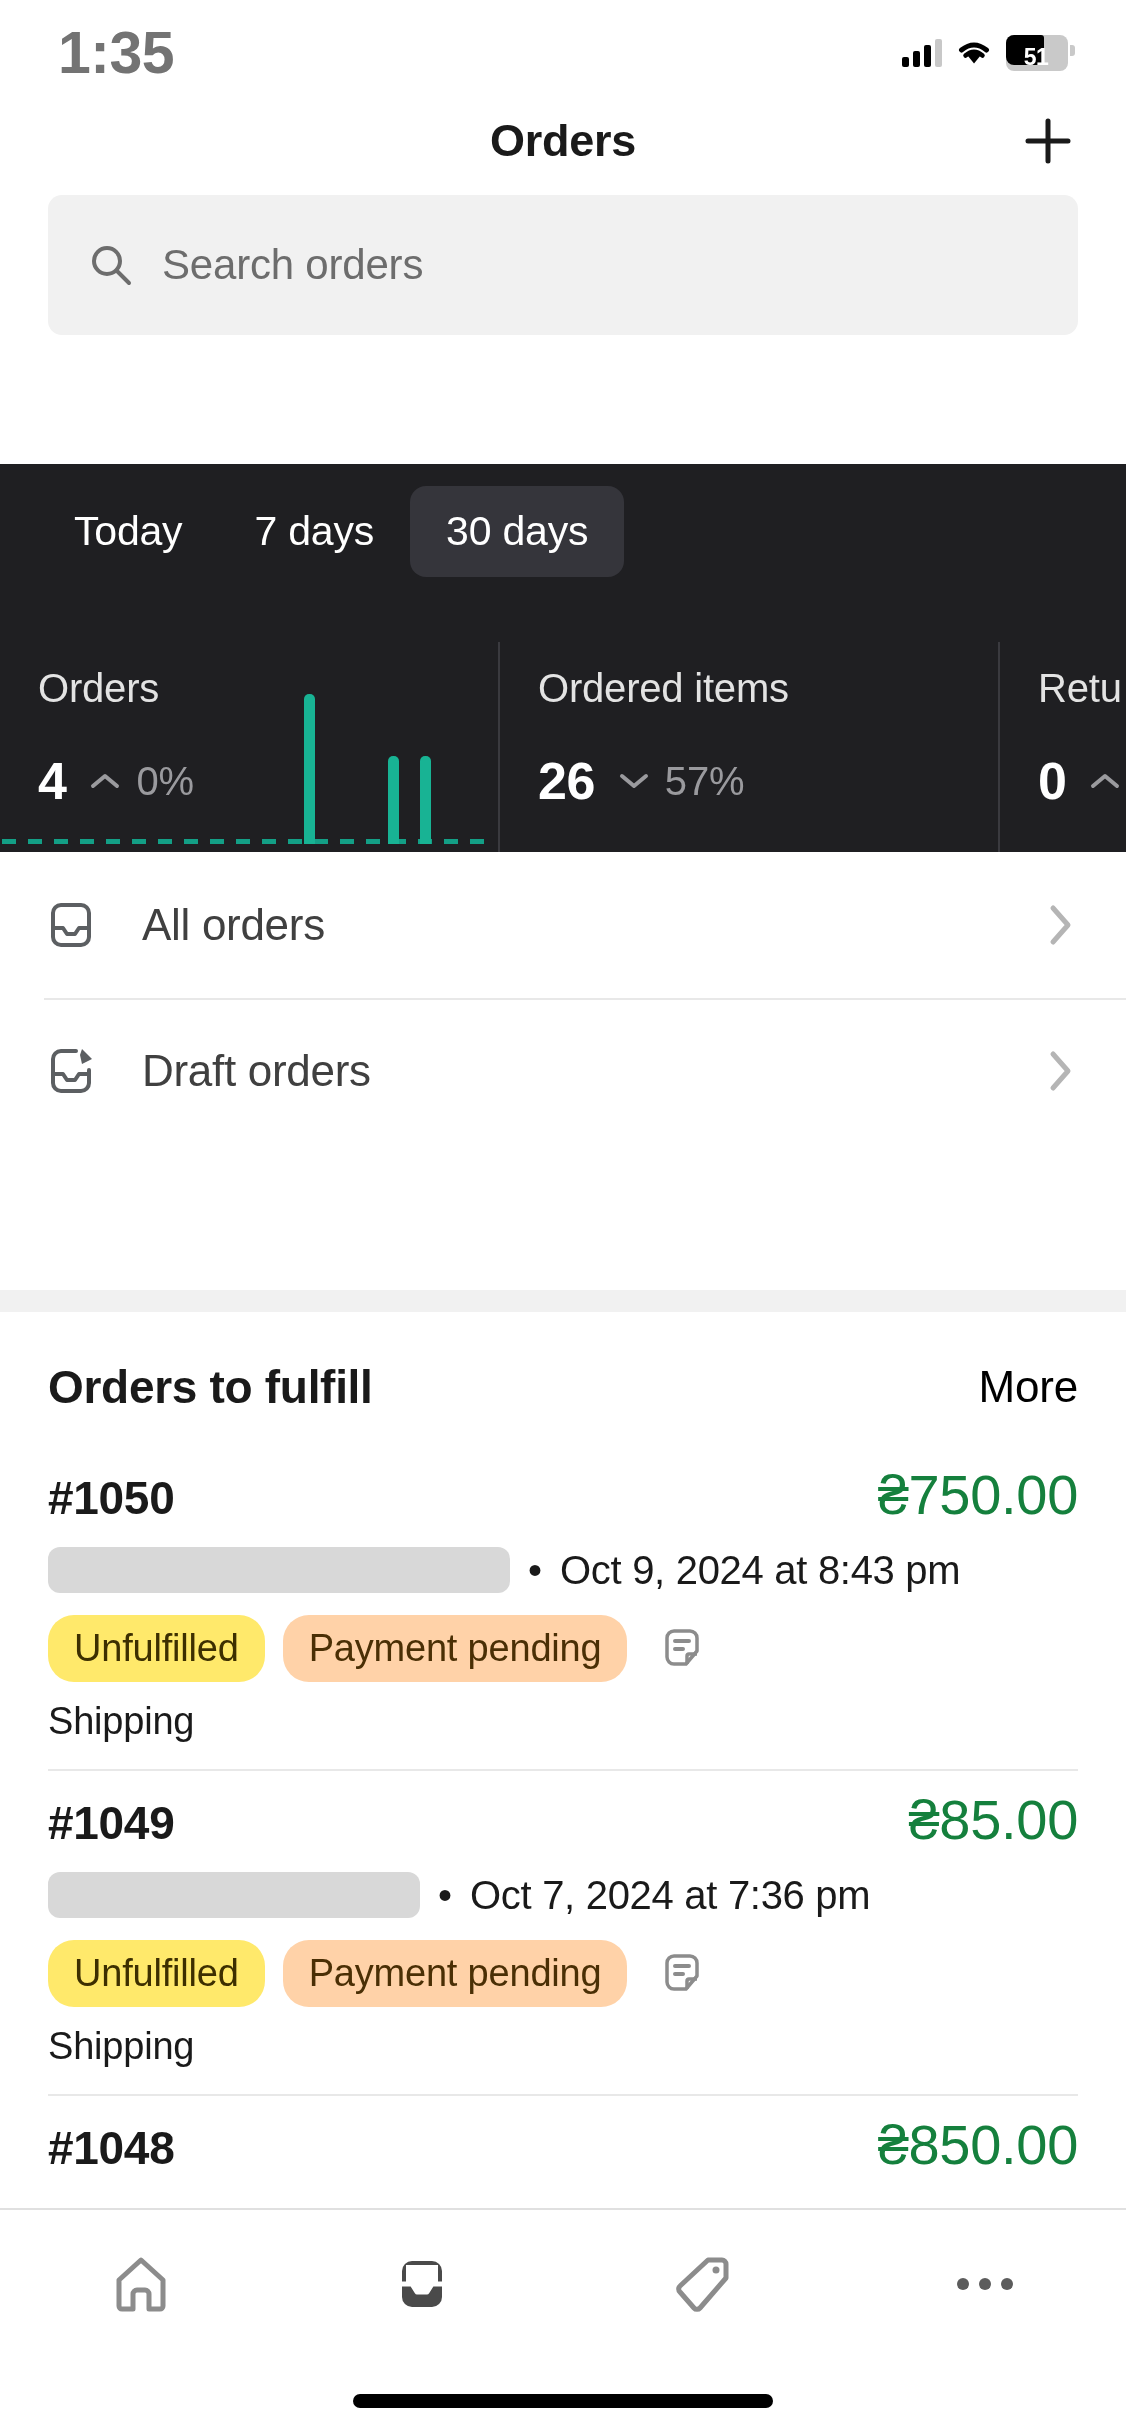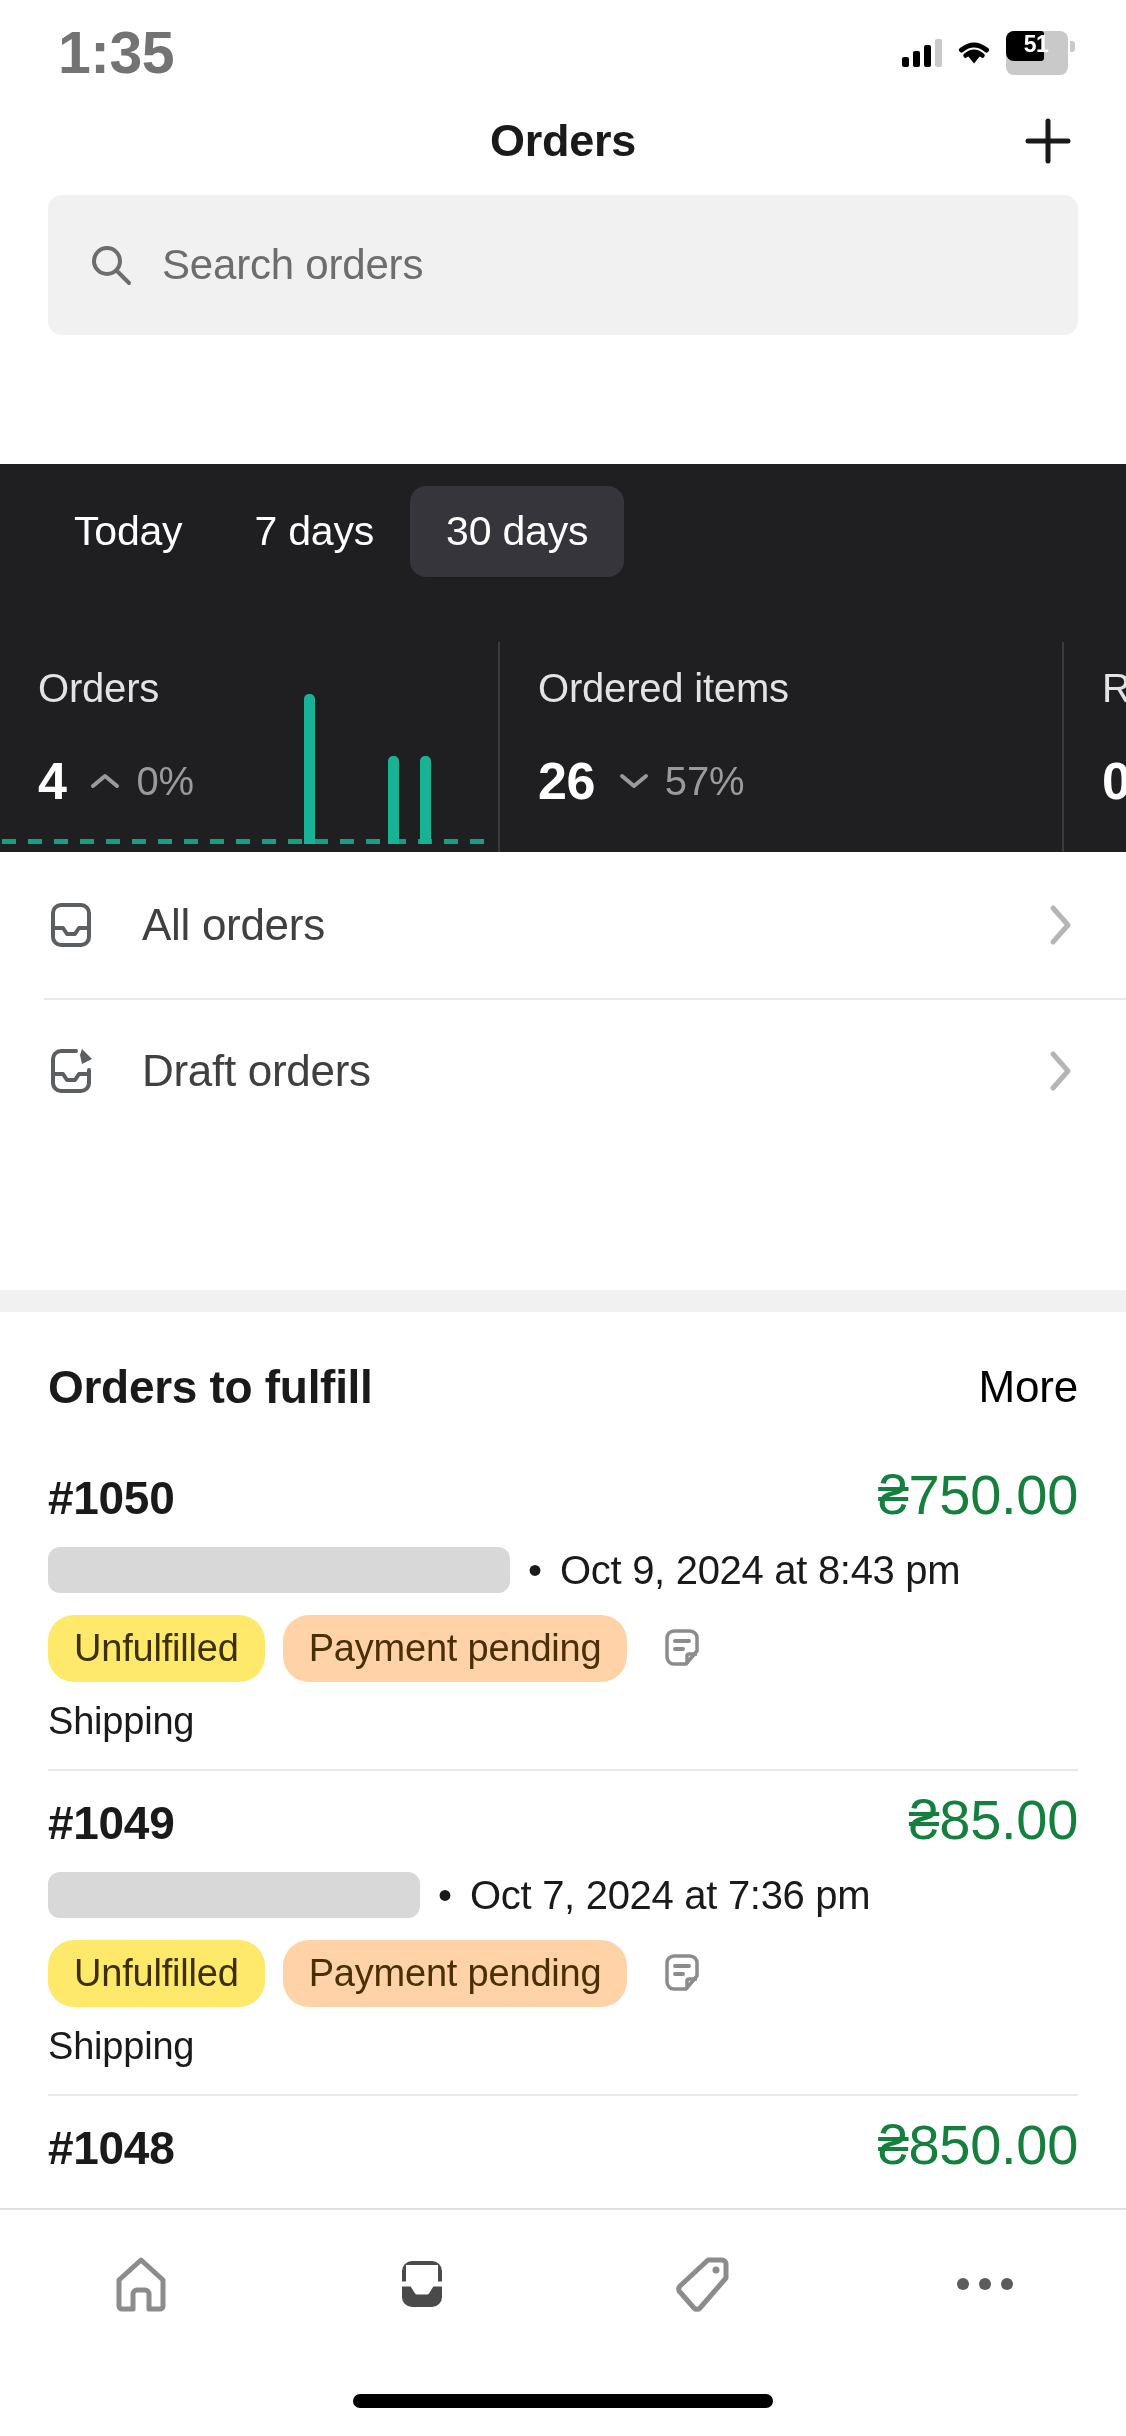--- a/index.html
+++ b/index.html
@@ -24,22 +24,22 @@
   }
   .status-right { display:flex; align-items:center; gap:14px; padding-top:14px; }
   .cell-bars { display:flex; align-items:flex-end; gap:4px; height:28px; }
   .cell-bars i { display:block; width:7px; background:#000; border-radius:2px; }
   .cell-bars i:nth-child(1){ height:10px; }
   .cell-bars i:nth-child(2){ height:16px; }
   .cell-bars i:nth-child(3){ height:22px; }
   .cell-bars i:nth-child(4){ height:28px; background:#c8c8c8; }
   .wifi { width:36px; height:28px; }
   .battery {
-    position:relative; width:62px; height:44px; border-radius:8px;
-    background:#c9c9c9; display:flex; align-items:flex-start;
+    position:relative; width:62px; height:36px; border-radius:8px;
+    background:#c9c9c9; display:flex; align-items:flex-end;
   }
   .battery .fill {
     position:absolute; left:0; top:0; height:30px; width:38px;
     background:#000; border-radius:8px 3px 3px 8px;
   }
   .battery .pct {
     position:relative; z-index:2; font-size:23px; font-weight:bold;
     color:#fff; width:100%; text-align:center; letter-spacing:-0.5px;
     padding-right:2px;
   }
@@ -78,21 +78,21 @@
     letter-spacing:-0.2px; white-space:nowrap;
   }
   .range-tab.active { background:#35353b; }
 
   .metrics { display:flex; position:absolute; top:178px; left:0; width:1126px; height:210px; }
   .metric {
     position:relative; padding:24px 0 0 38px; flex:0 0 auto;
     border-right:2px solid #3a3a3f; height:210px; overflow:hidden;
   }
   .metric.m1 { width:500px; }
-  .metric.m2 { width:564px; }
+  .metric.m2 { width:500px; }
   .metric.m3 { width:240px; border-right:none; }
   .metric-label { font-size:40px; color:#e3e3e3; letter-spacing:-0.2px; white-space:nowrap; }
   .metric-row { display:flex; align-items:center; gap:24px; margin-top:40px; }
   .metric-value { font-size:52px; font-weight:bold; color:#fff; letter-spacing:-0.5px; }
   .metric-delta { display:flex; align-items:center; gap:16px; }
   .metric-delta .chev { width:30px; height:18px; }
   .metric-delta .pct { font-size:40px; color:#9a9a9e; letter-spacing:-0.2px; }
 
   .sparkwrap {
     position:absolute; right:22px; bottom:0; width:300px; height:190px;

